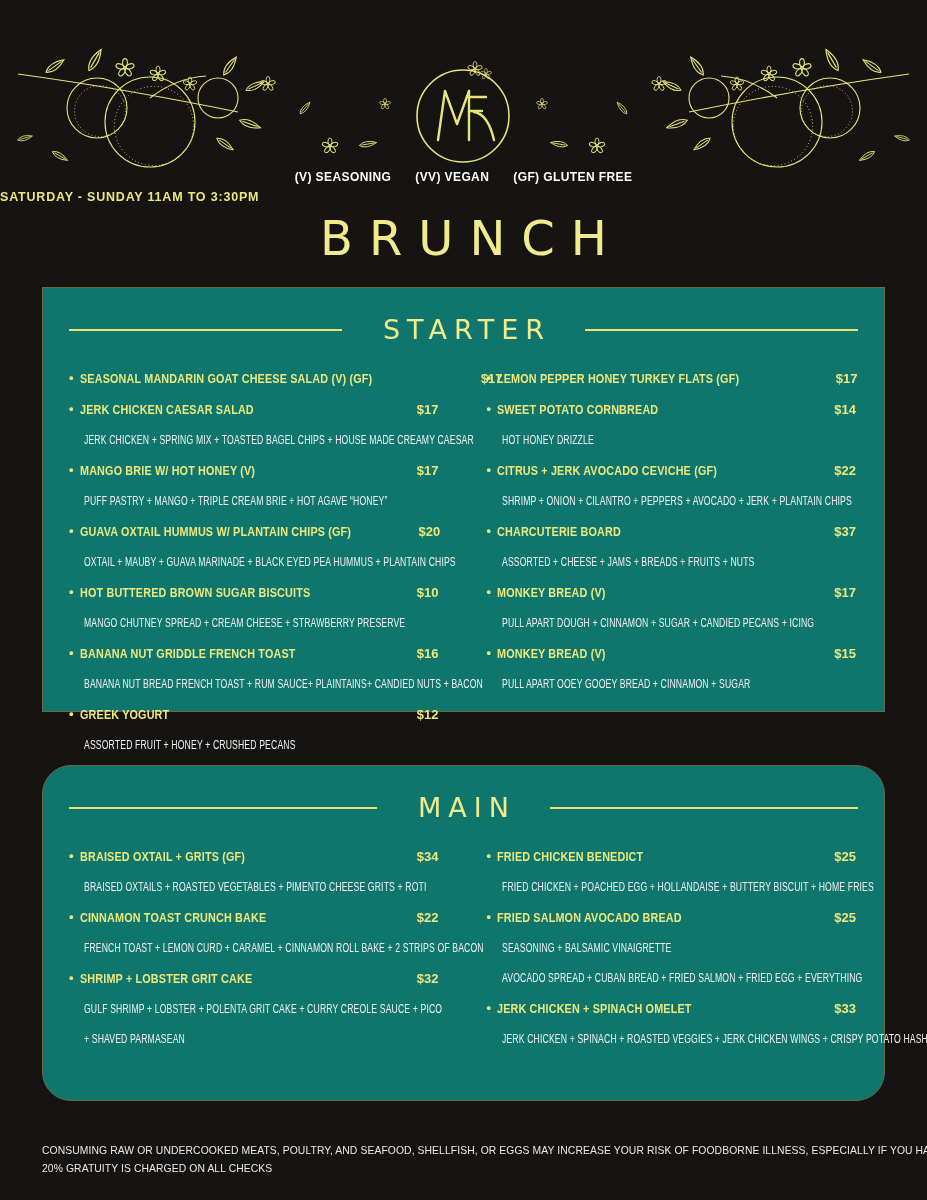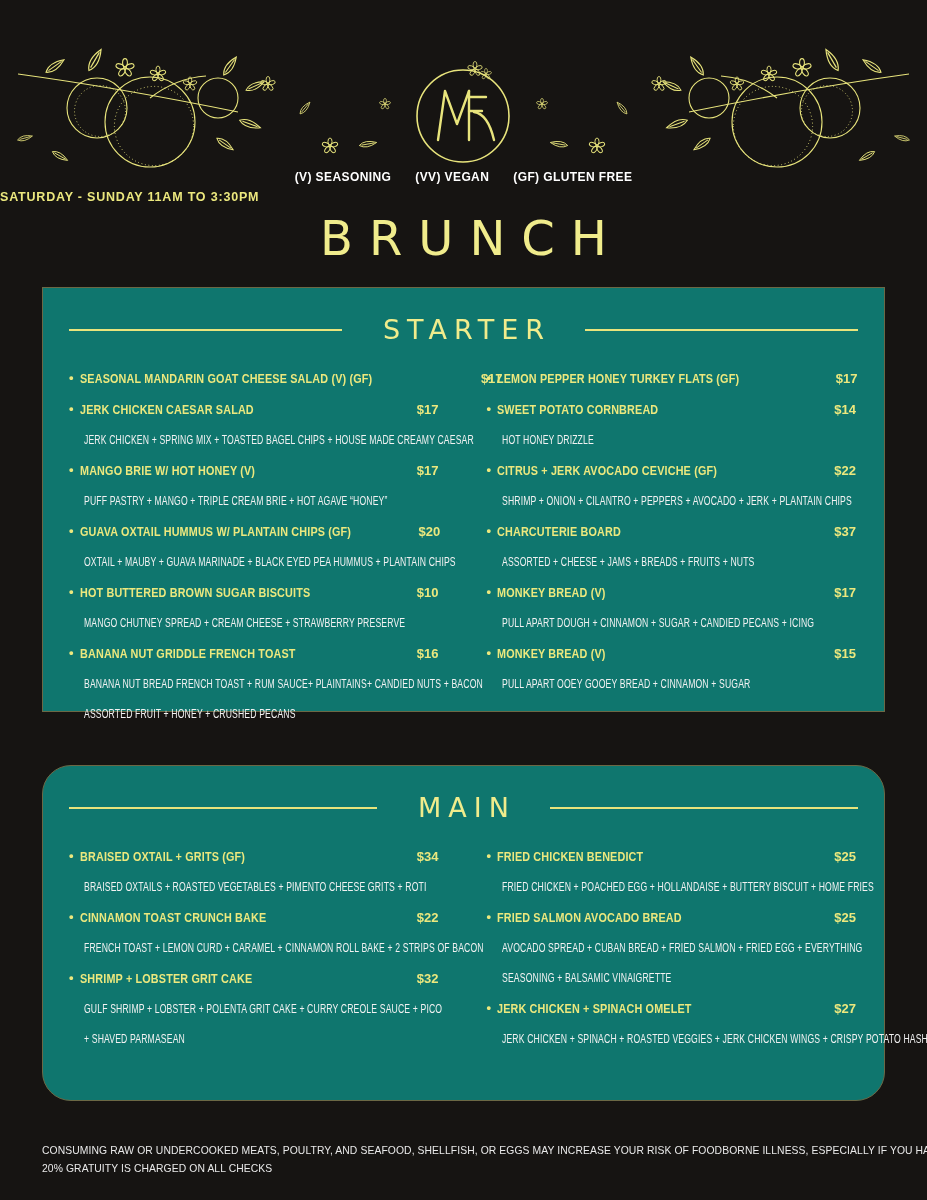--- a/index.html
+++ b/index.html
@@ -184,20 +184,24 @@
         <div class="item-row">
           <div class="item-name"><span class="bullet">•</span><span class="item-label">HOT BUTTERED BROWN SUGAR BISCUITS</span></div>
           <div class="item-price">$10</div>
         </div>
         <div class="item-desc"><span class="desc-inner">MANGO CHUTNEY SPREAD + CREAM CHEESE + STRAWBERRY PRESERVE</span></div>
         <div class="item-row">
           <div class="item-name"><span class="bullet">•</span><span class="item-label">BANANA NUT GRIDDLE FRENCH TOAST</span></div>
           <div class="item-price">$16</div>
         </div>
         <div class="item-desc"><span class="desc-inner">BANANA NUT BREAD FRENCH TOAST + RUM SAUCE+ PLAINTAINS+ CANDIED NUTS + BACON</span></div>
+        <div class="item-row">
+          <div class="item-name"><span class="bullet">•</span><span class="item-label">GREEK YOGURT</span></div>
+          <div class="item-price">$12</div>
+        </div>
         <div class="item-desc"><span class="desc-inner">ASSORTED FRUIT + HONEY + CRUSHED PECANS</span></div>
       </div>
       <div class="menu-col">
         <div class="item-row">
           <div class="item-name"><span class="bullet">•</span><span class="item-label">LEMON PEPPER HONEY TURKEY FLATS (GF)</span></div>
           <div class="item-price">$17</div>
         </div>
         <div class="item-row">
           <div class="item-name"><span class="bullet">•</span><span class="item-label">SWEET POTATO CORNBREAD</span></div>
           <div class="item-price">$14</div>
@@ -255,25 +259,25 @@
       <div class="menu-col">
         <div class="item-row">
           <div class="item-name"><span class="bullet">•</span><span class="item-label">FRIED CHICKEN BENEDICT</span></div>
           <div class="item-price">$25</div>
         </div>
         <div class="item-desc"><span class="desc-inner">FRIED CHICKEN + POACHED EGG + HOLLANDAISE + BUTTERY BISCUIT + HOME FRIES</span></div>
         <div class="item-row">
           <div class="item-name"><span class="bullet">•</span><span class="item-label">FRIED SALMON AVOCADO BREAD</span></div>
           <div class="item-price">$25</div>
         </div>
+        <div class="item-desc"><span class="desc-inner">SEASONING + BALSAMIC VINAIGRETTE</span></div>
         <div class="item-desc"><span class="desc-inner">AVOCADO SPREAD + CUBAN BREAD + FRIED SALMON + FRIED EGG + EVERYTHING</span></div>
-        <div class="item-desc"><span class="desc-inner">SEASONING + BALSAMIC VINAIGRETTE</span></div>
         <div class="item-row">
           <div class="item-name"><span class="bullet">•</span><span class="item-label">JERK CHICKEN + SPINACH OMELET</span></div>
-          <div class="item-price">$27</div>
+          <div class="item-price">$33</div>
         </div>
         <div class="item-desc"><span class="desc-inner">JERK CHICKEN + SPINACH + ROASTED VEGGIES + JERK CHICKEN WINGS + CRISPY POTATO HASH</span></div>
       </div>
     </div>
 </div>
 
 <div class="footer">
   <div class="footer-line">
     <span class="footer-inner">CONSUMING RAW OR UNDERCOOKED MEATS, POULTRY, AND SEAFOOD, SHELLFISH, OR EGGS MAY INCREASE YOUR RISK OF FOODBORNE ILLNESS, ESPECIALLY IF YOU HAVE CERTAIN MEDICAL CONDITIONS</span>
   </div>

